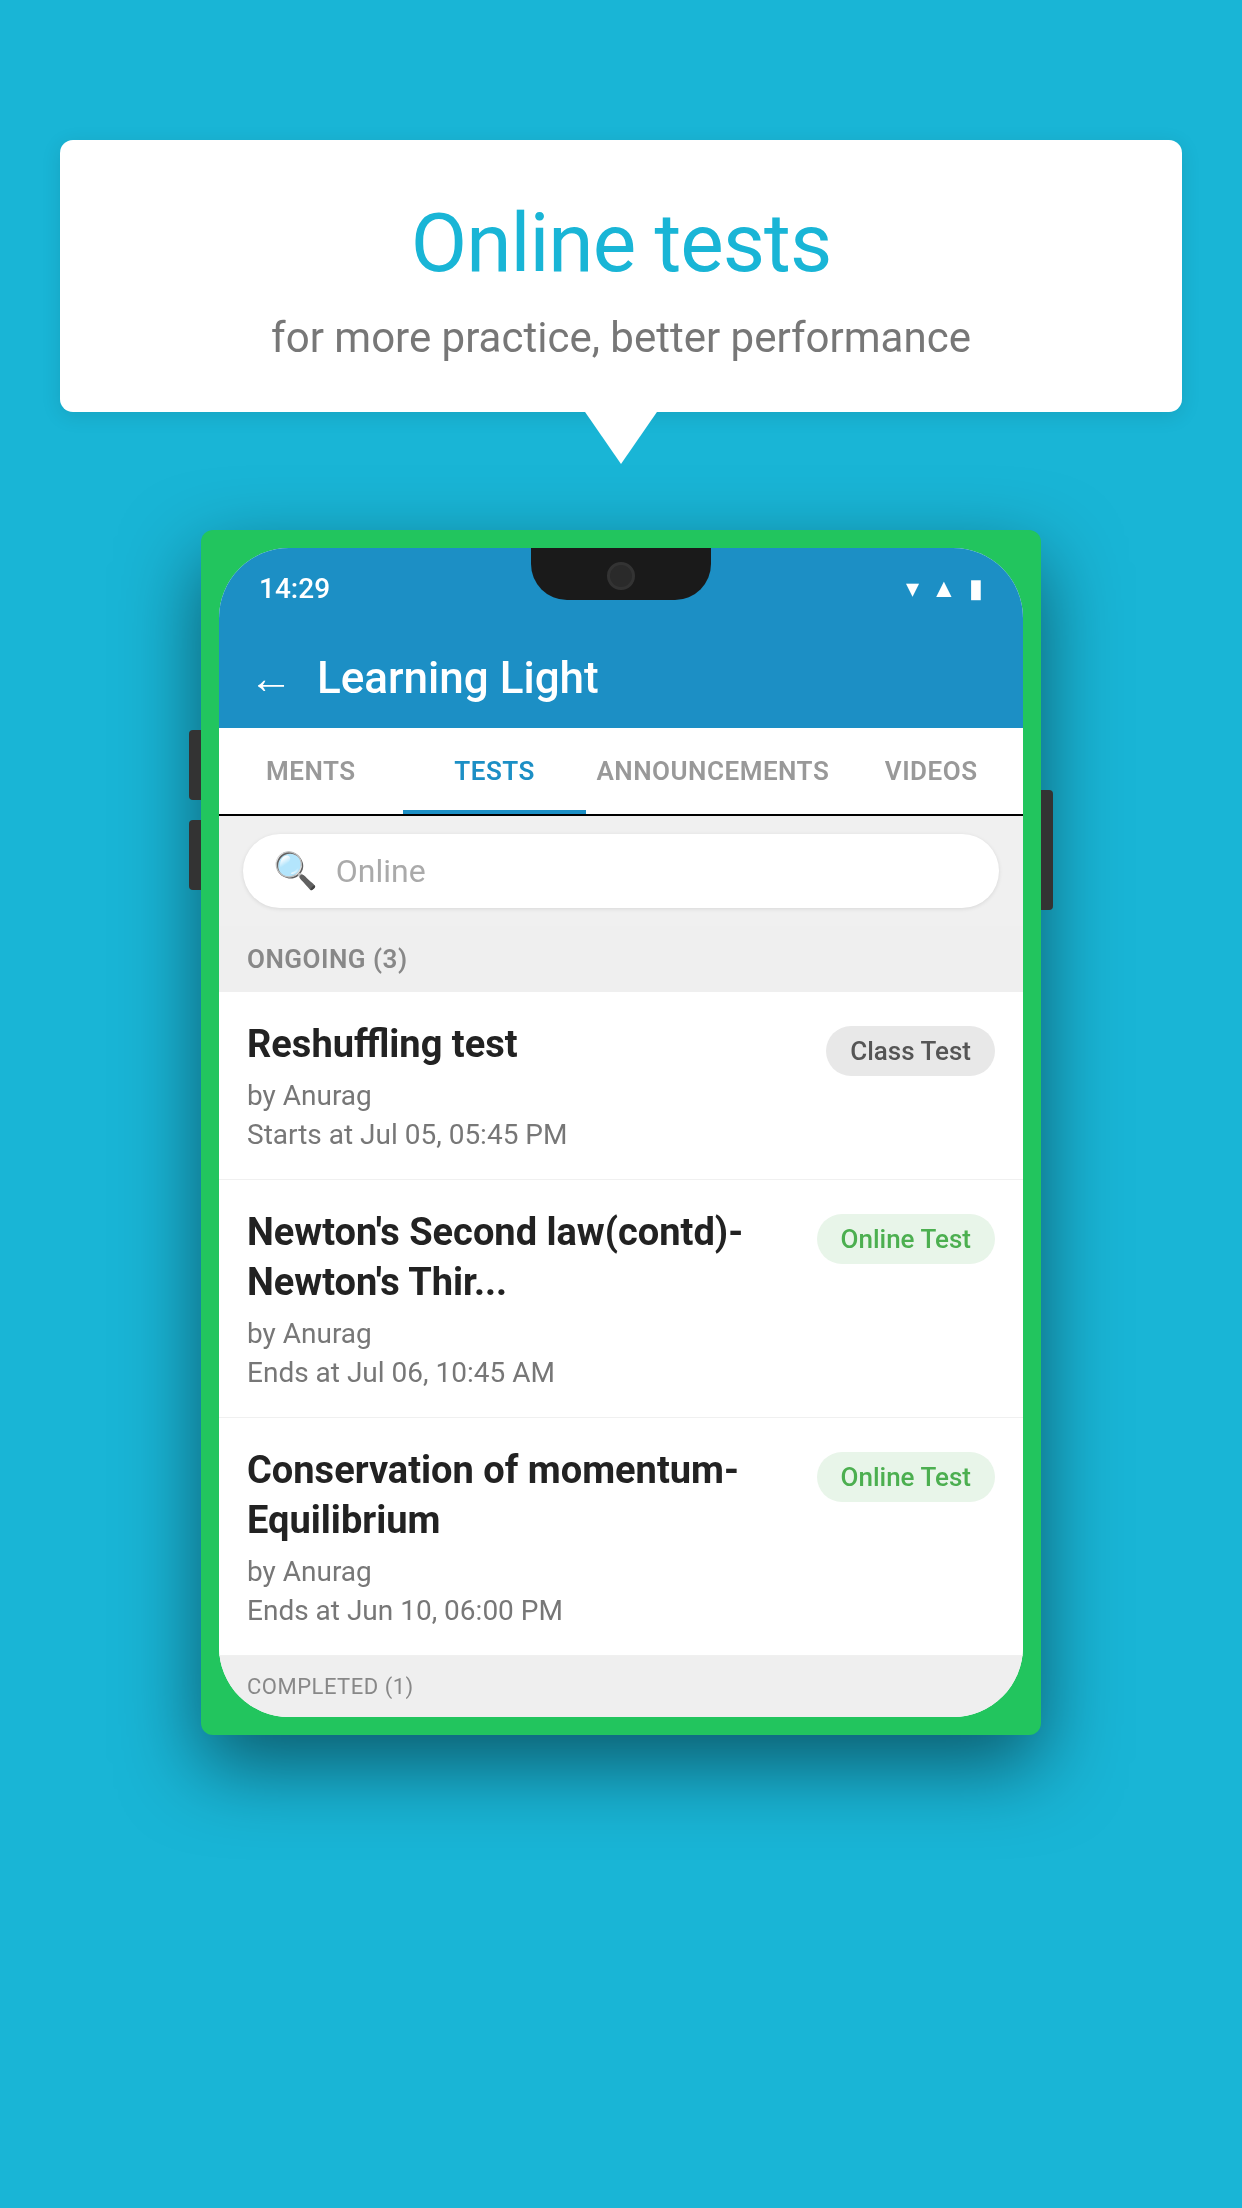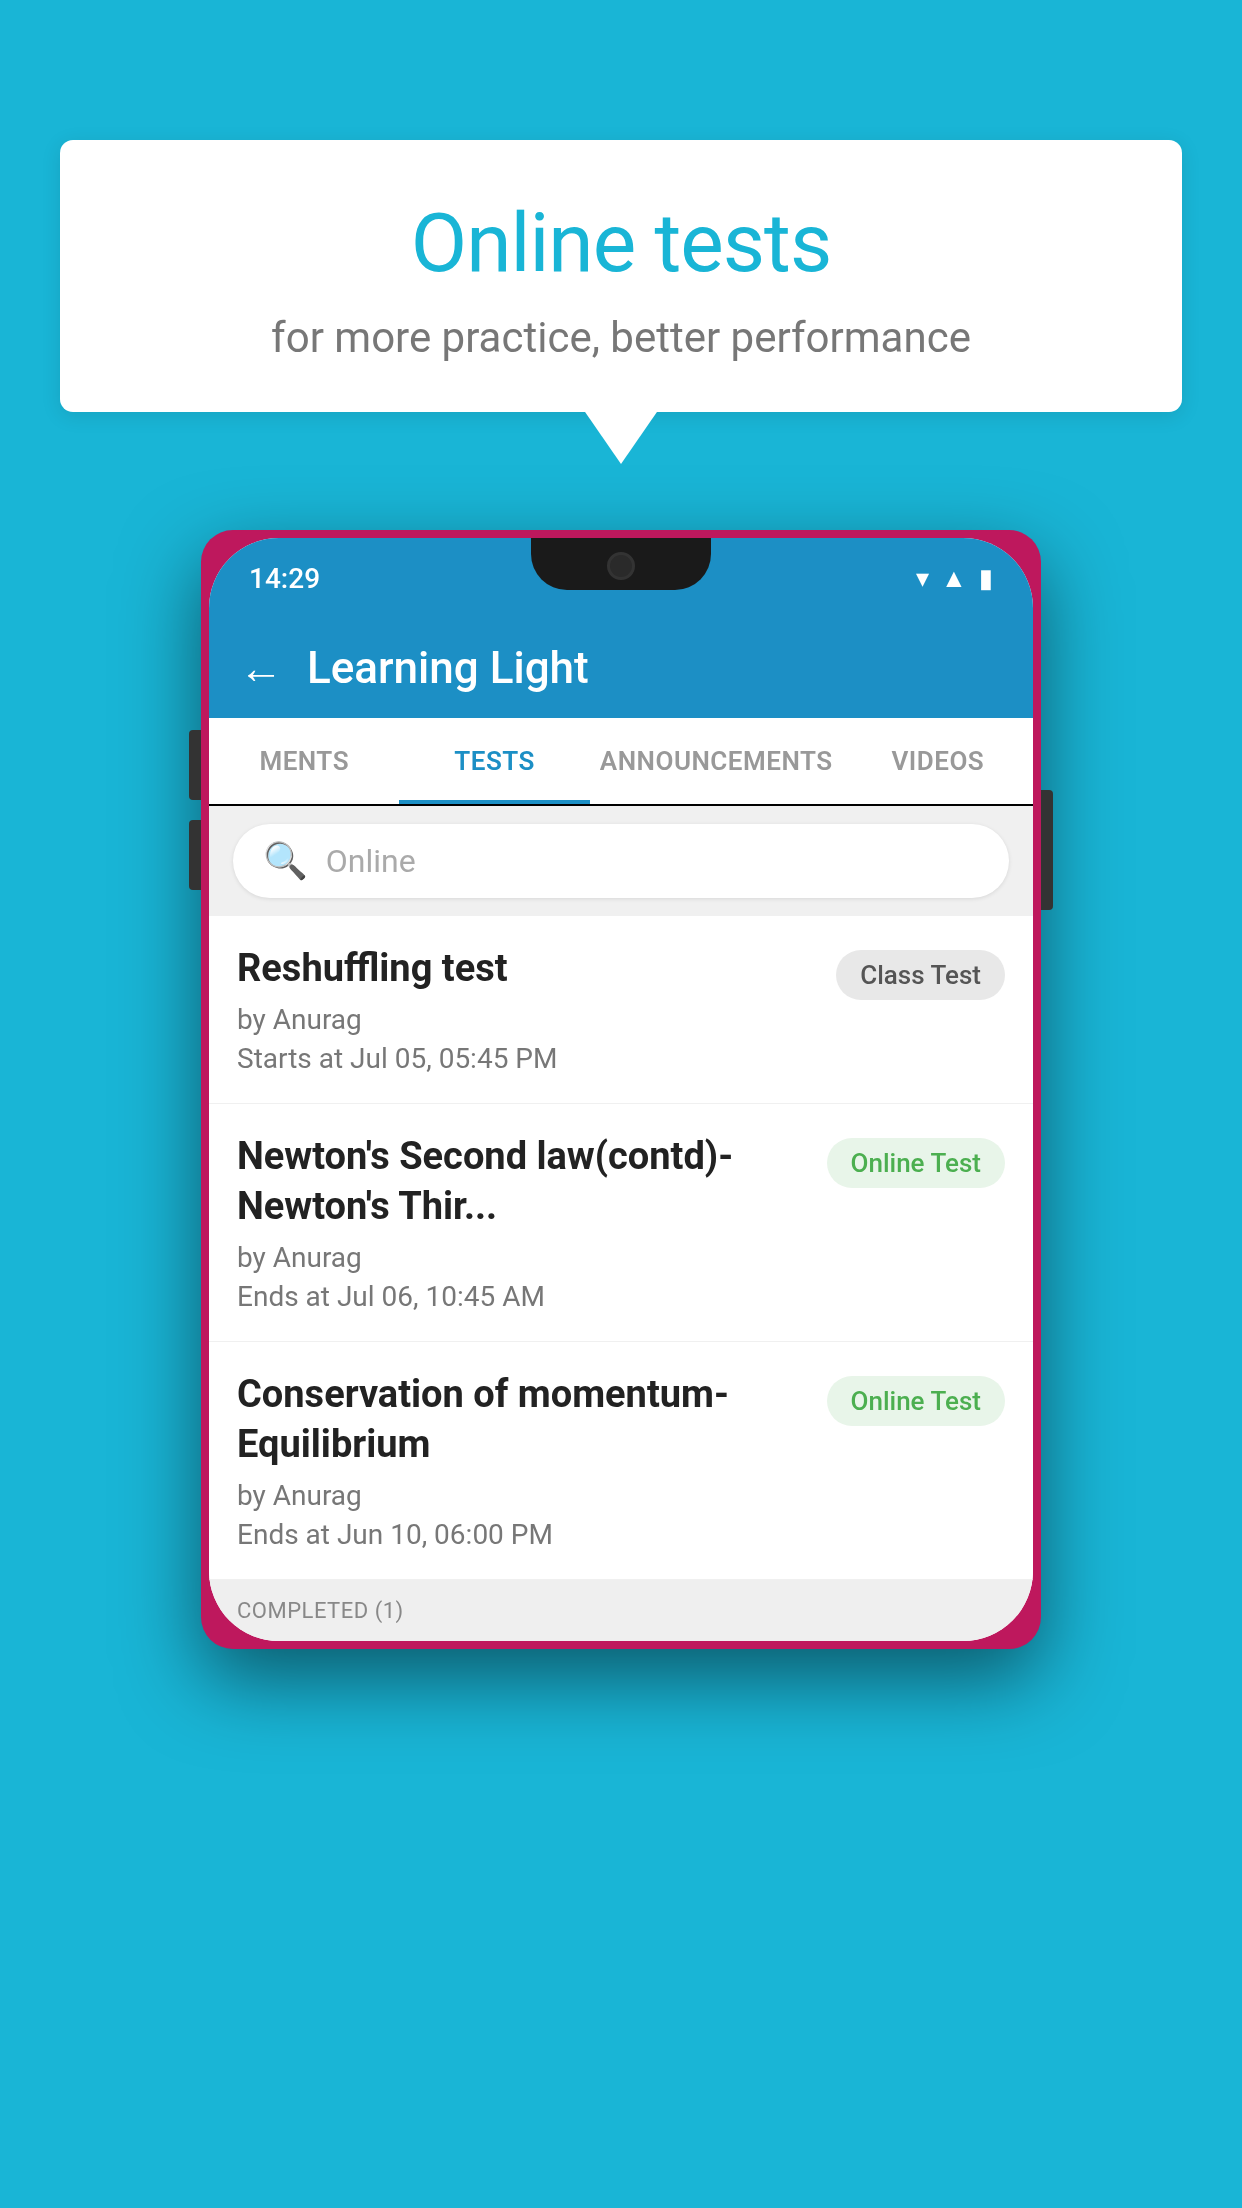--- a/index.html
+++ b/index.html
@@ -61,23 +61,23 @@
     
     .phone-container {
       position: absolute;
       top: 530px;
       left: 50%;
       transform: translateX(-50%);
       width: 840px;
     }
 
     .phone-outer {
-      background: #be185d;
-      border-radius: 32px;
-      padding: 8px;
+      background: #22c55e;
+      border-radius: 12px;
+      padding: 18px;
       box-shadow: 0 30px 80px rgba(0,0,0,0.5);
       position: relative;
     }
 
     .phone-screen {
       background: white;
       border-radius: 70px;
       overflow: hidden;
       position: relative;
     }
@@ -365,20 +365,21 @@
         <div class="tab">VIDEOS</div>
       </div>
 
       <div class="search-container">
         <div class="search-bar">
           <span class="search-icon-svg">🔍</span>
           <span class="search-placeholder">Online</span>
         </div>
       </div>
 
+      <div class="section-header">ONGOING (3)</div>
 
       <div class="test-list">
 
         <div class="test-item">
           <div class="test-info">
             <div class="test-title">Reshuffling test</div>
             <div class="test-author">by Anurag</div>
             <div class="test-date">Starts at  Jul 05, 05:45 PM</div>
           </div>
           <div class="test-badge badge-class">Class Test</div>

